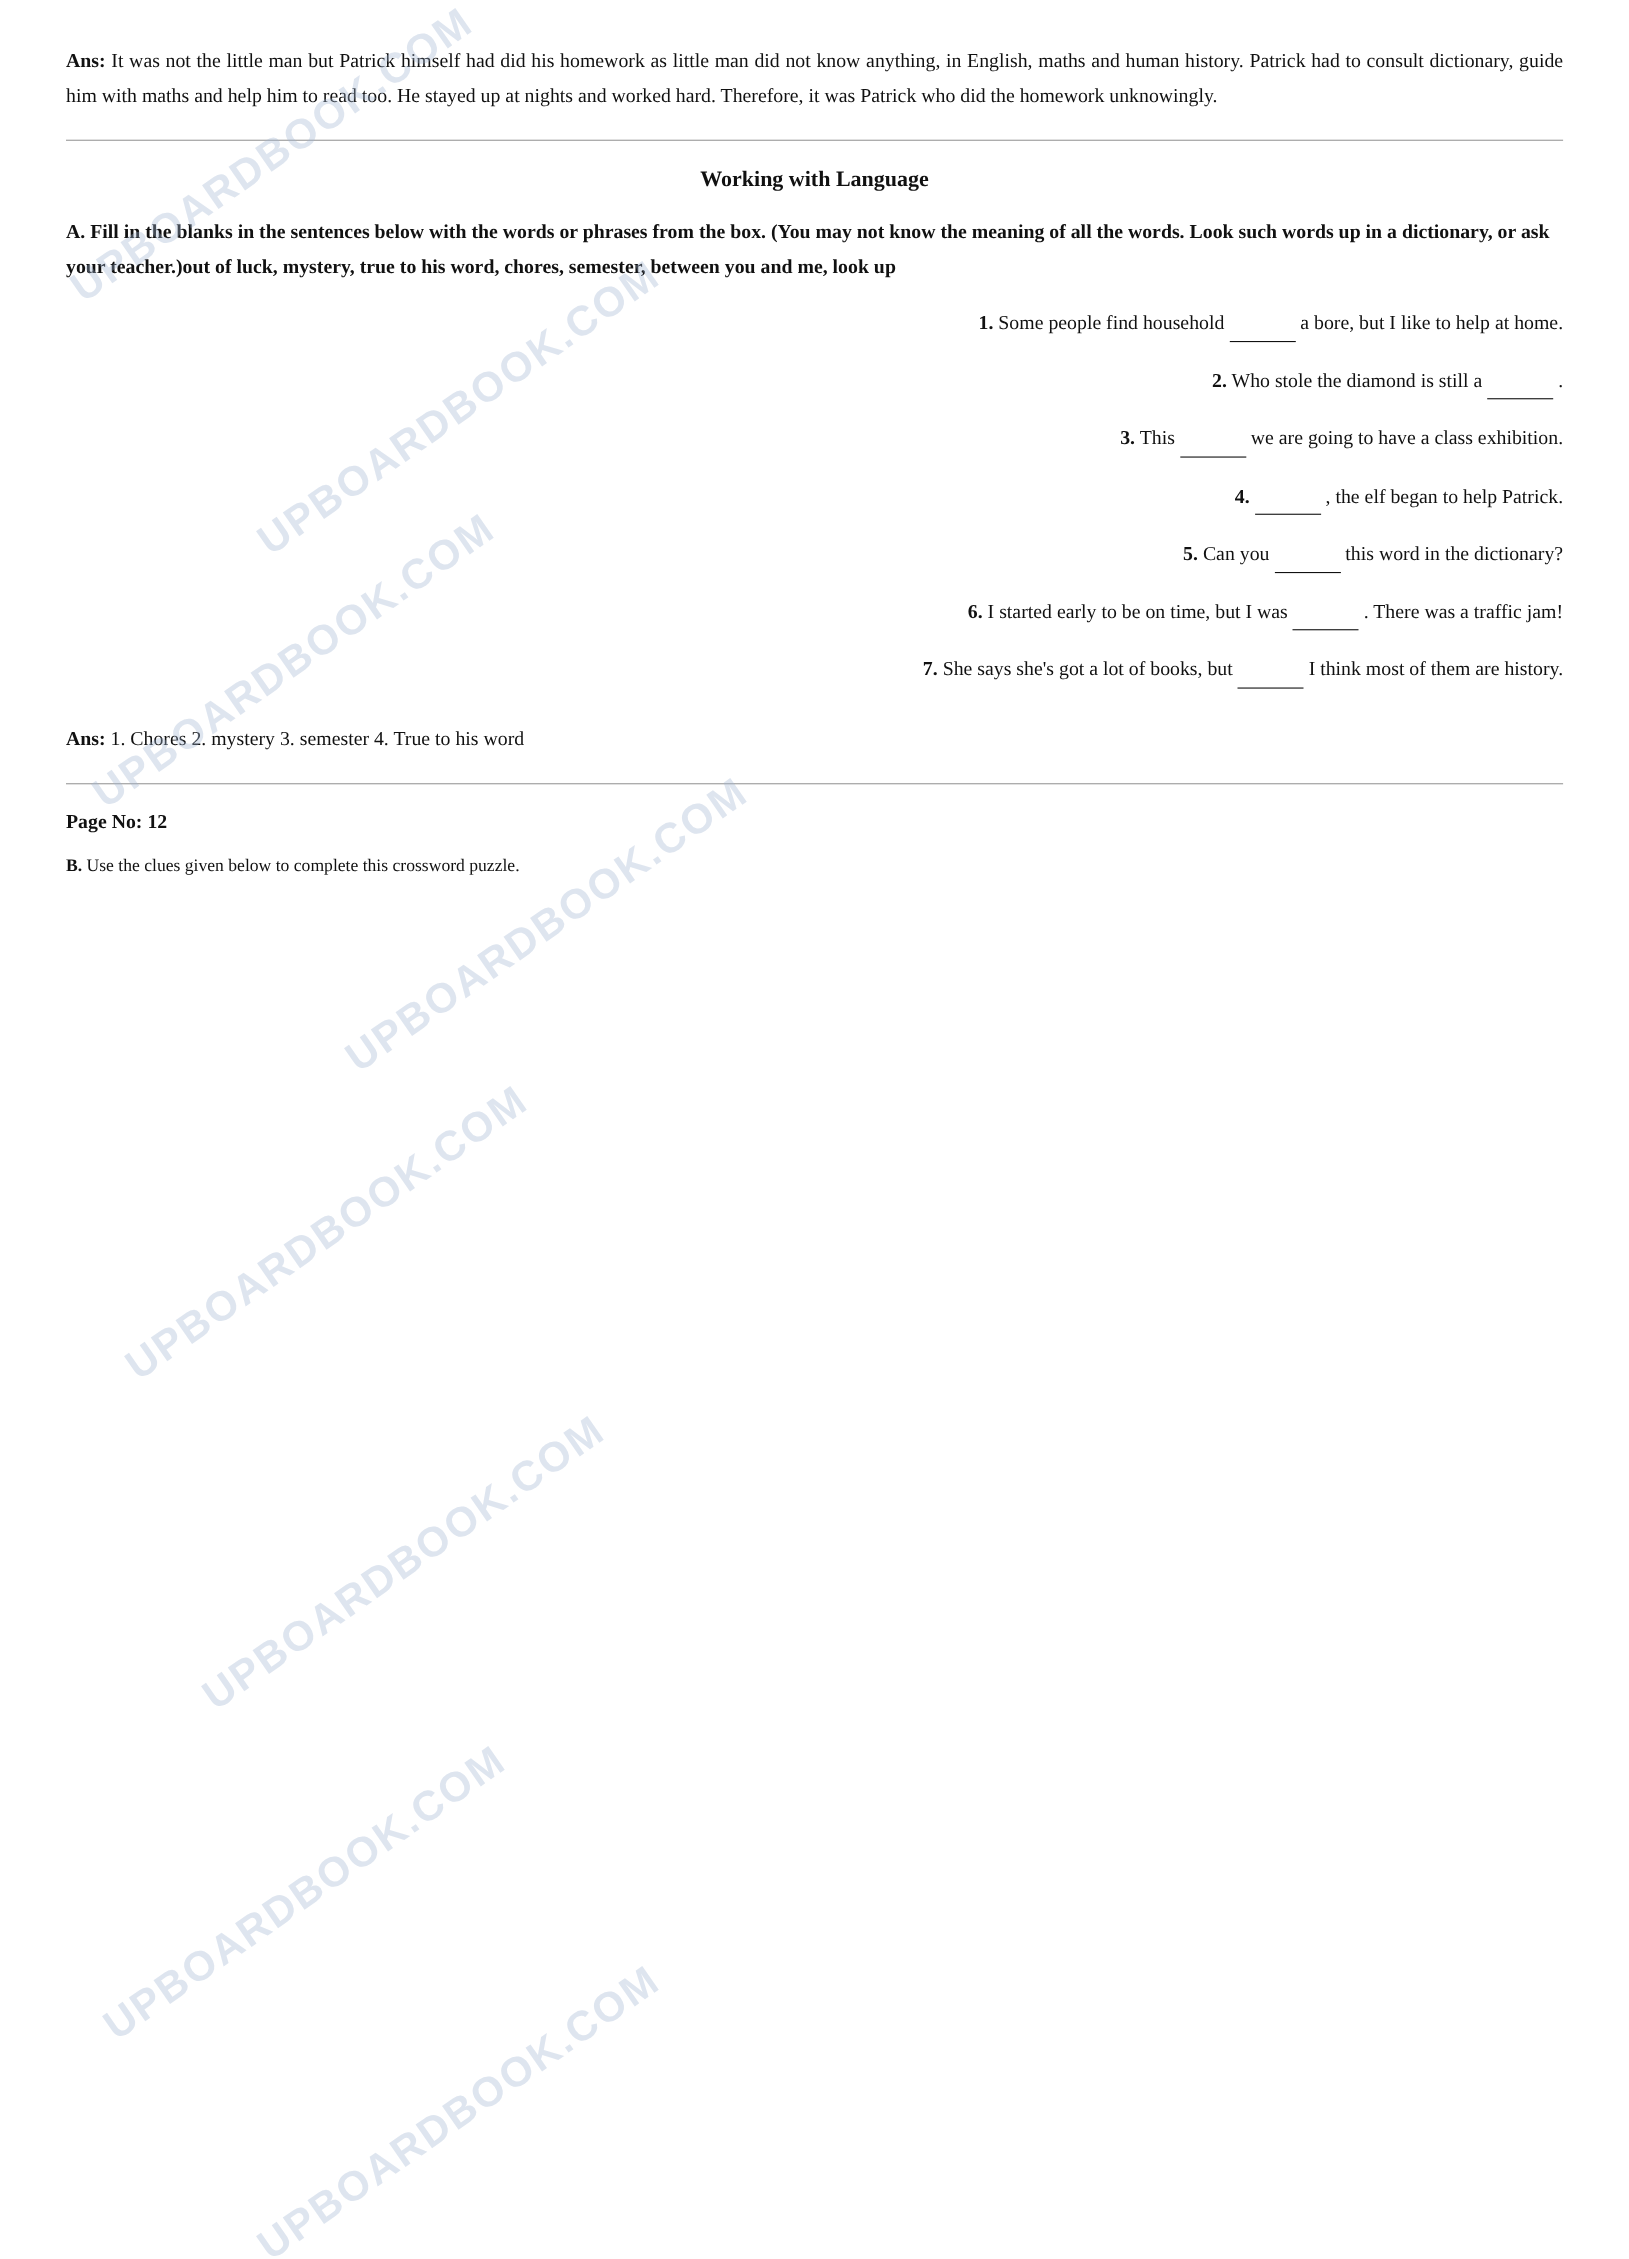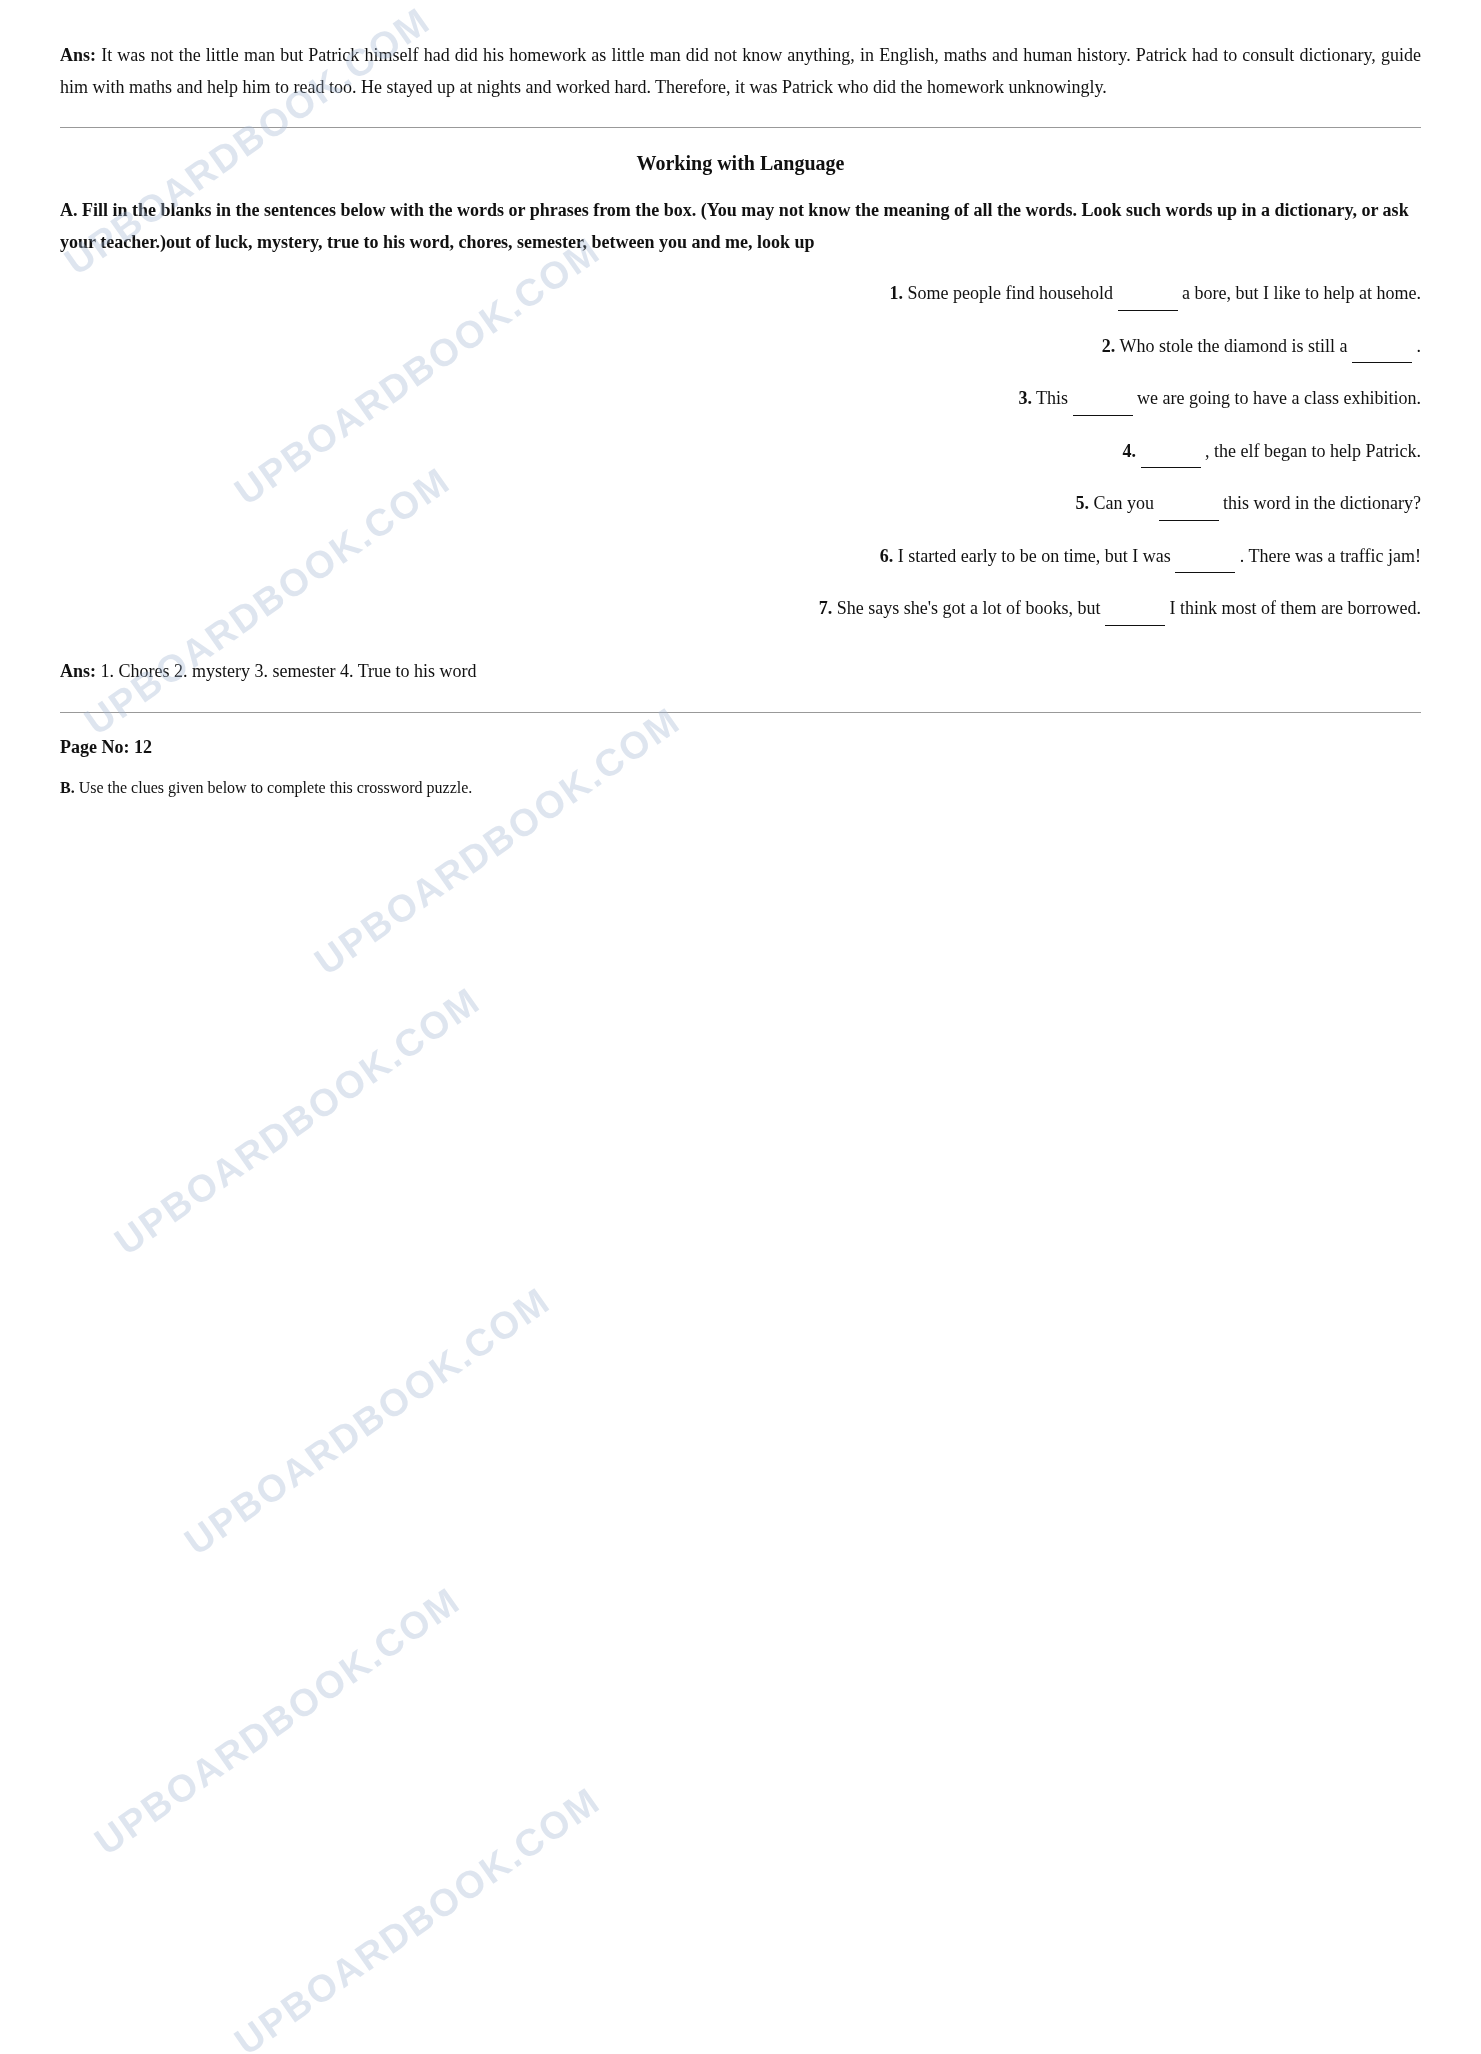--- a/index.html
+++ b/index.html
@@ -178,21 +178,21 @@
   <span class="q-num">6.</span>
   <span>I started early to be on time, but I was</span>
   <span class="blank">&nbsp;&nbsp;&nbsp;&nbsp;&nbsp;&nbsp;&nbsp;</span>
   <span>. There was a traffic jam!</span>
 </div>
 
 <div class="question-item">
   <span class="q-num">7.</span>
   <span>She says she's got a lot of books, but</span>
   <span class="blank">&nbsp;&nbsp;&nbsp;&nbsp;&nbsp;&nbsp;&nbsp;</span>
-  <span>I think most of them are borrowed.</span>
+  <span>I think most of them are history.</span>
 </div>
 
 <div class="ans-section">
   <div>
     <span class="ans-label">Ans:</span>
     <span>1. Chores  2. mystery     3.  semester   4. True to his word</span>
   </div>
 </div>
 
 <hr class="divider">

